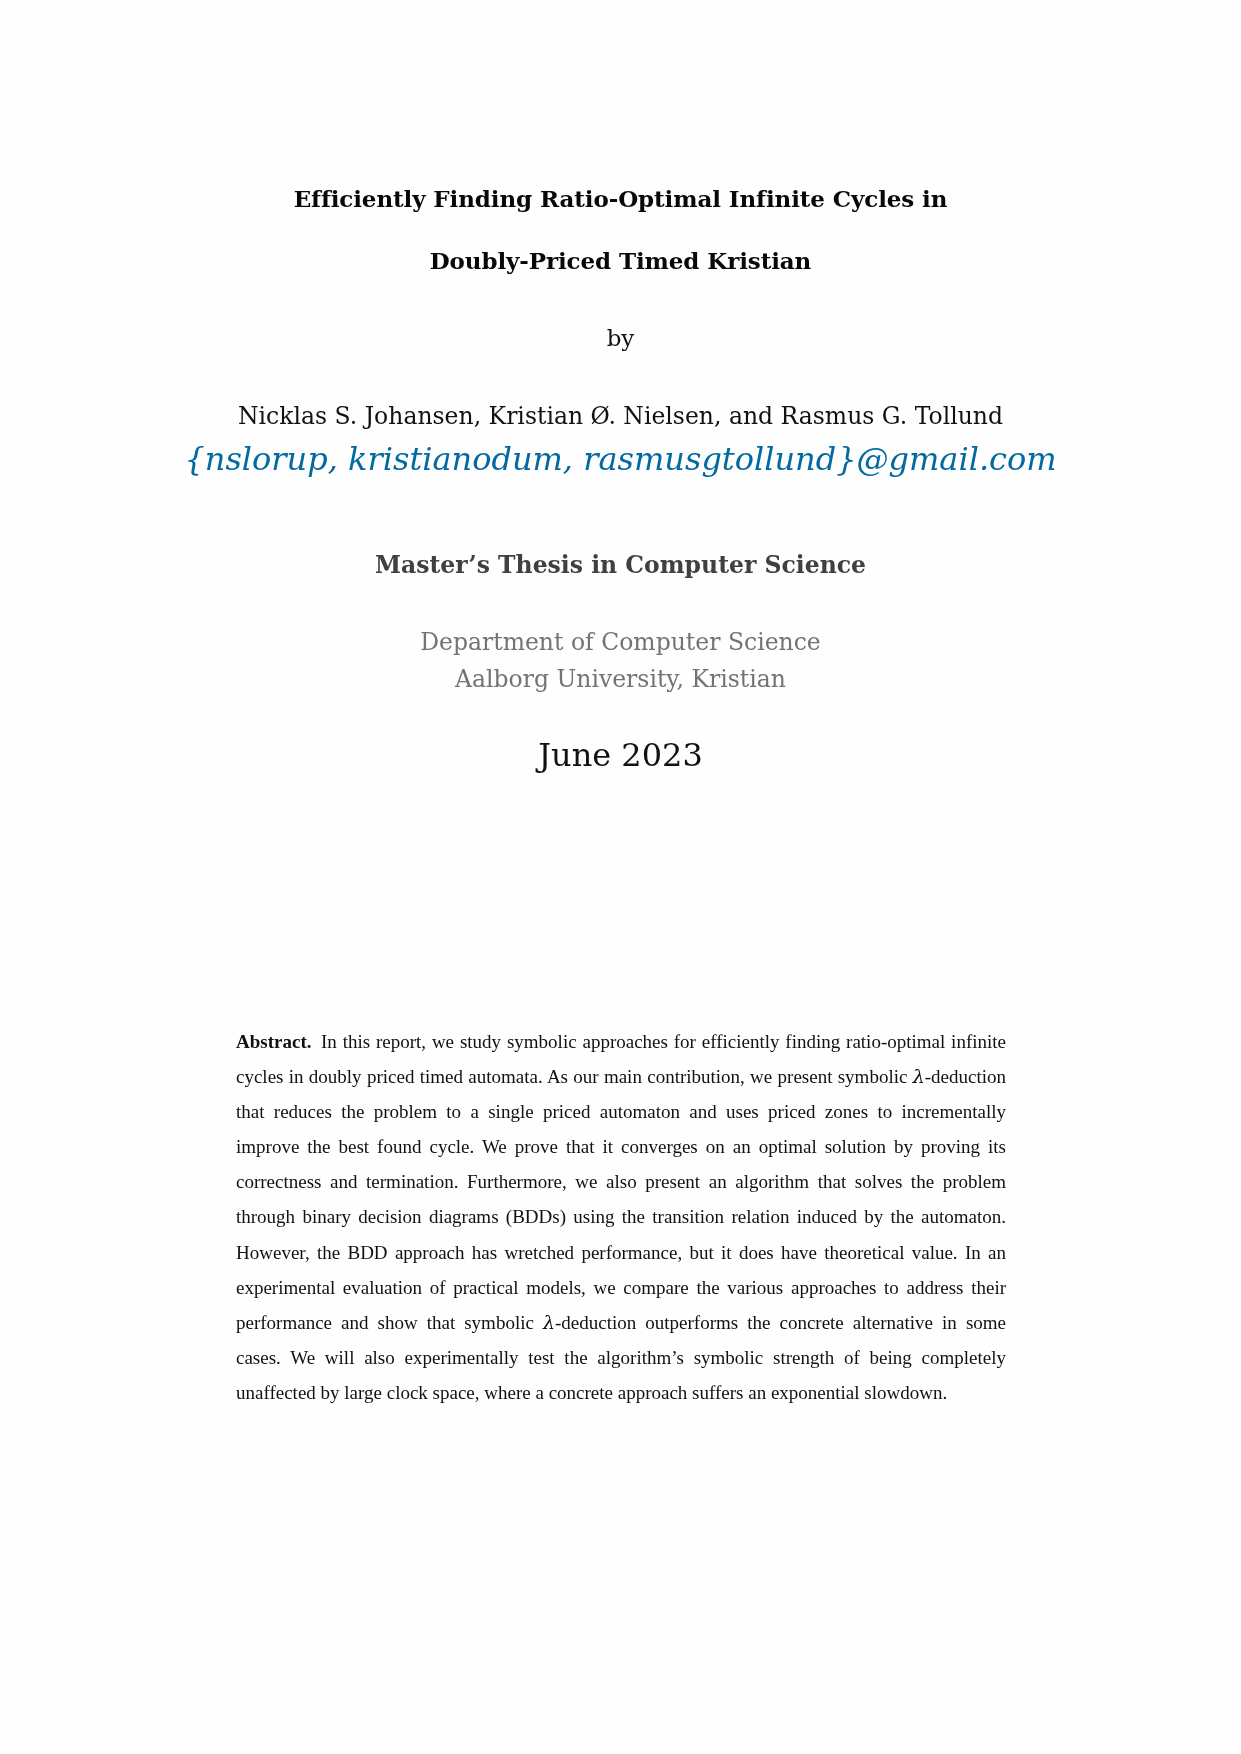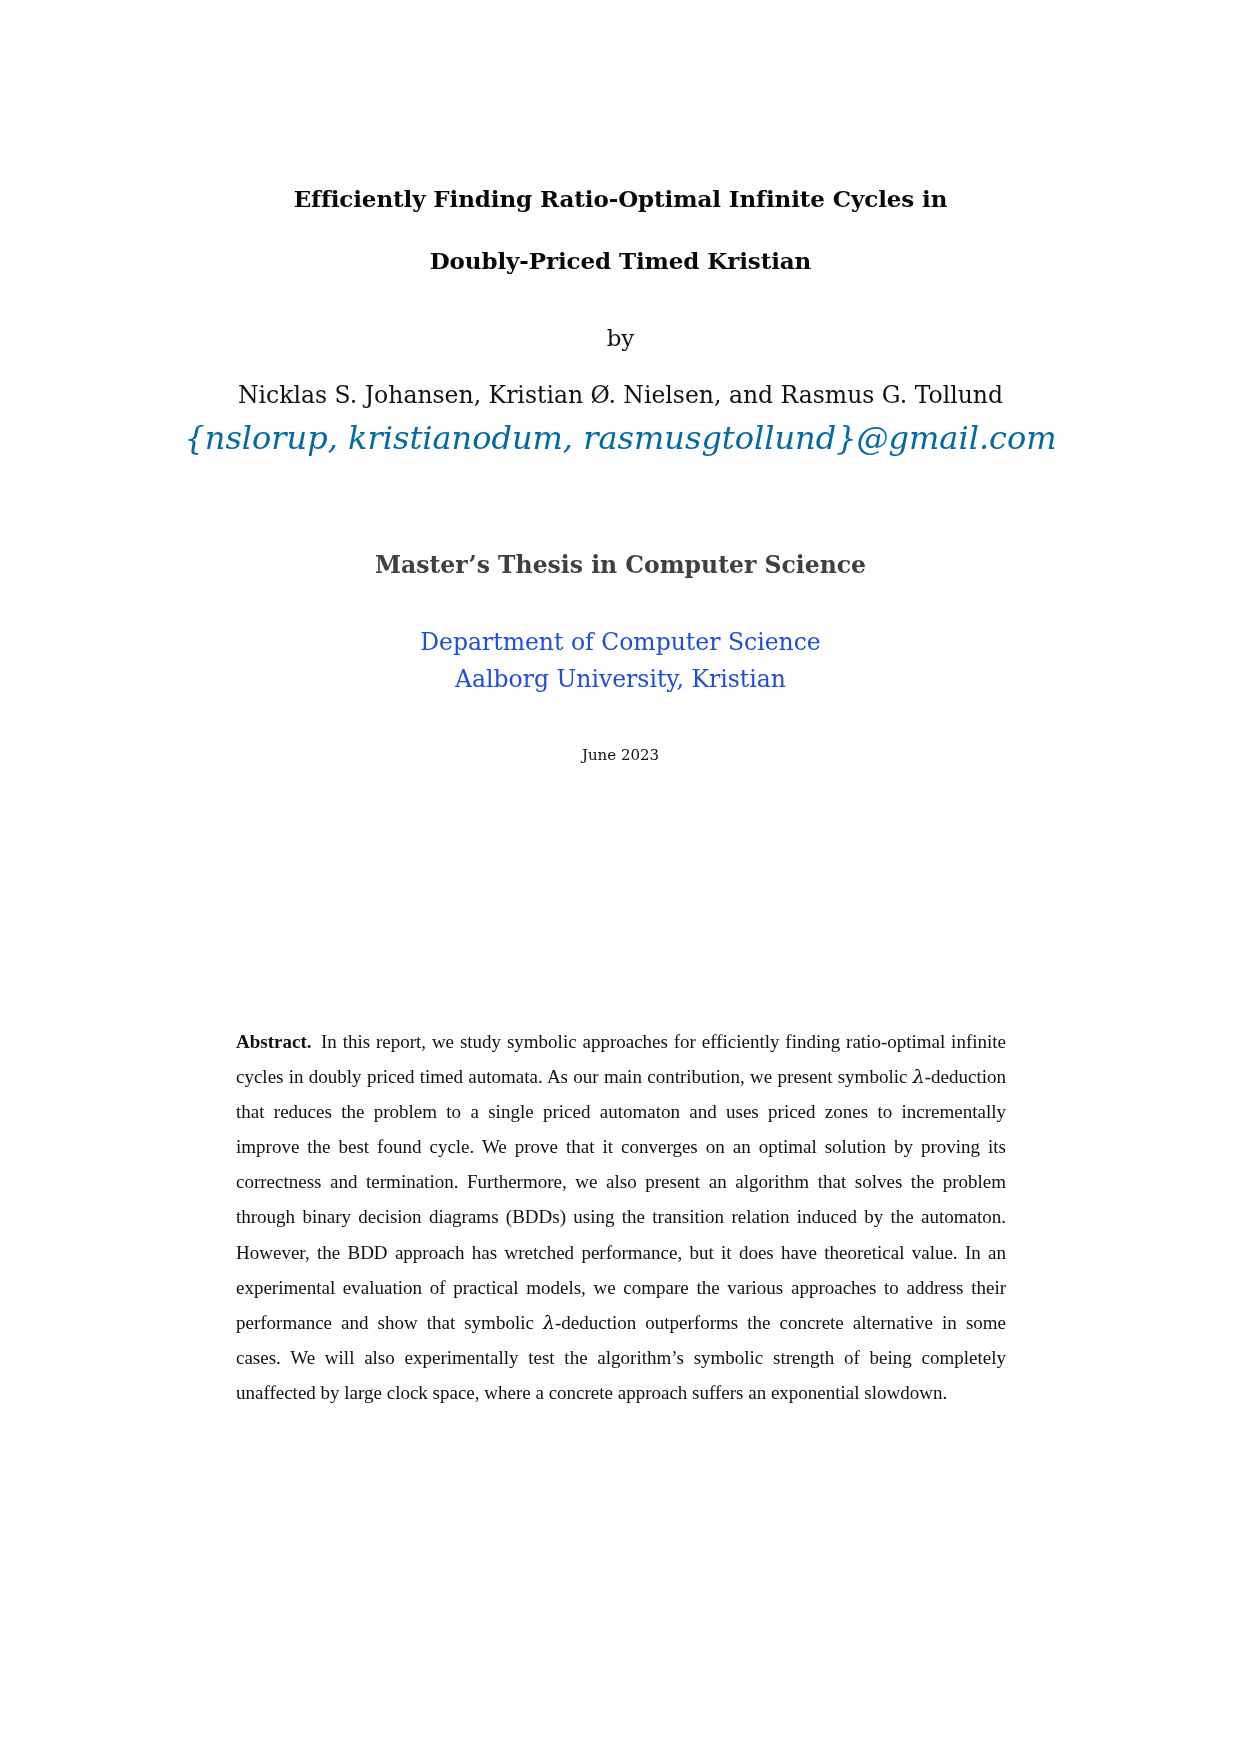--- a/index.html
+++ b/index.html
@@ -49,21 +49,21 @@
     text-align: center;
   }
   .by-word {
     font-size: 23px;
     line-height: 46px;
     color: #111;
   }
   .authors {
     font-size: 23.5px;
     line-height: 44px;
-    margin-top: 12px;
+    margin-top: 33px;
     color: #111;
   }
   .emails {
     font-size: 32px;
     line-height: 42px;
     color: #0369a1;
     font-style: italic;
   }
 
   
@@ -77,27 +77,27 @@
   .thesis-kind {
     font-weight: 700;
     font-size: 23.5px;
     line-height: 40px;
     color: #404040;
   }
   .affil-lines {
     margin-top: 38px;
     font-size: 23.5px;
     line-height: 34.5px;
-    color: #1d4ed8;
+    color: #737373;
   }
   .affil-lines div { padding: 1.5px 0; }
 
   .date-line {
     margin-top: 40px;
-    font-size: 15px;
+    font-size: 32px;
     line-height: 34px;
     color: #111;
   }
 
   
   .abstract-block {
     position: absolute;
     left: 236px;
     top: 1024px;
     width: 770px;

